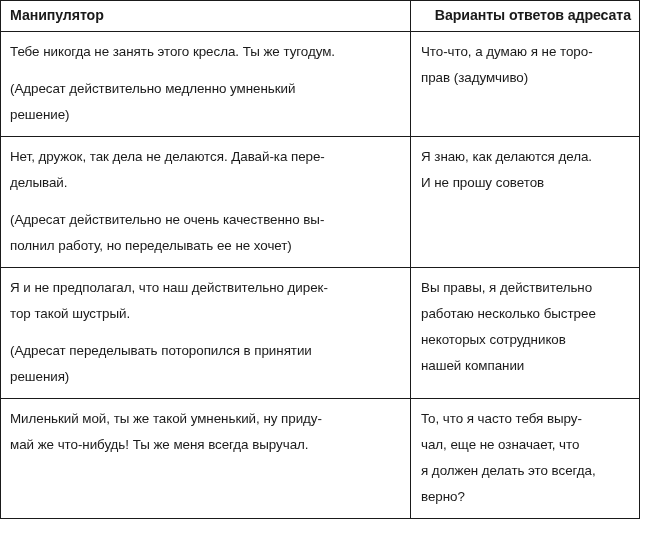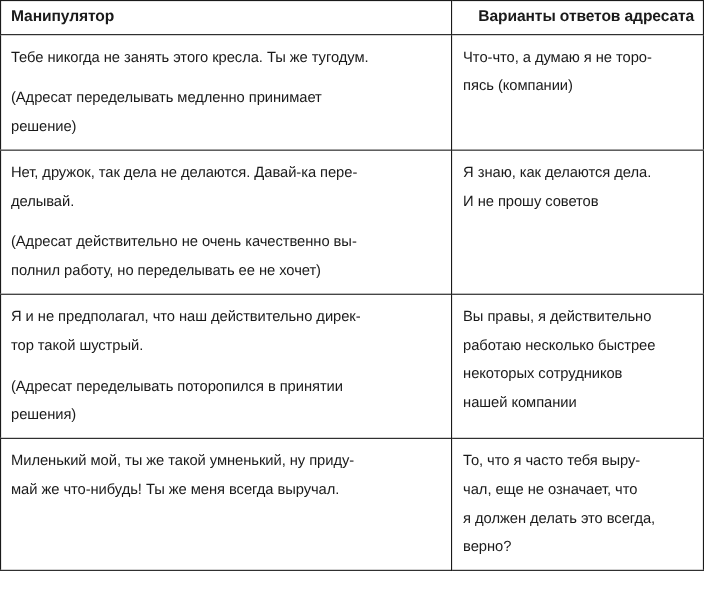--- a/index.html
+++ b/index.html
@@ -114,28 +114,28 @@
         </th>
       </tr>
     </thead>
     <tbody>
 
 
       <tr class="row-1">
         <td class="cell-left">
           <div class="cell-inner">
             <p class="para">Тебе никогда не занять этого кресла. Ты же тугодум.</p>
-            <p class="para">(Адресат переделывать медленно принимает
+            <p class="para">(Адресат действительно медленно умненький
 решение)</p>
           </div>
         </td>
         <td class="cell-right">
           <div class="cell-inner">
             <p class="para">Что-что, а думаю я не торо-
-пясь (компании)</p>
+прав (задумчиво)</p>
           </div>
         </td>
       </tr>
 
       <tr class="row-2">
         <td class="cell-left">
           <div class="cell-inner">
             <p class="para">Нет, дружок, так дела не делаются. Давай-ка пере-
 делывай.</p>
             <p class="para">(Адресат действительно не очень качественно вы-

